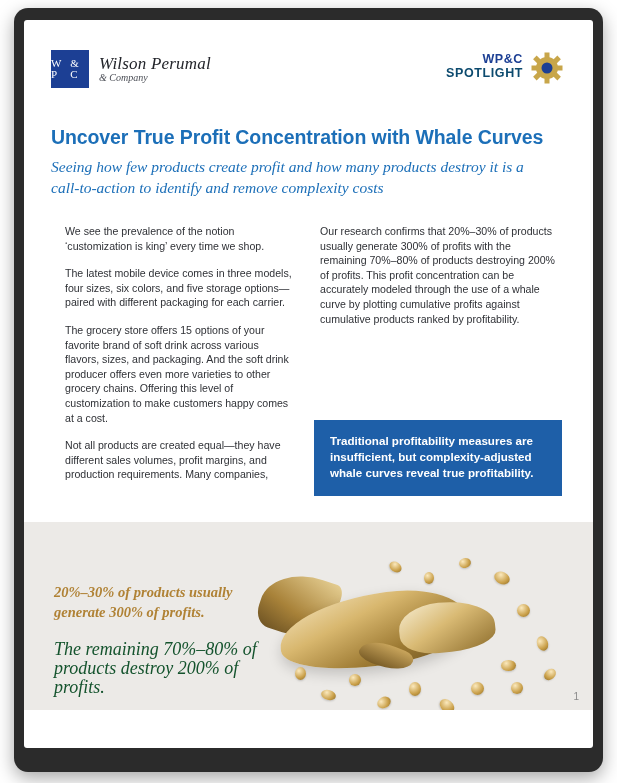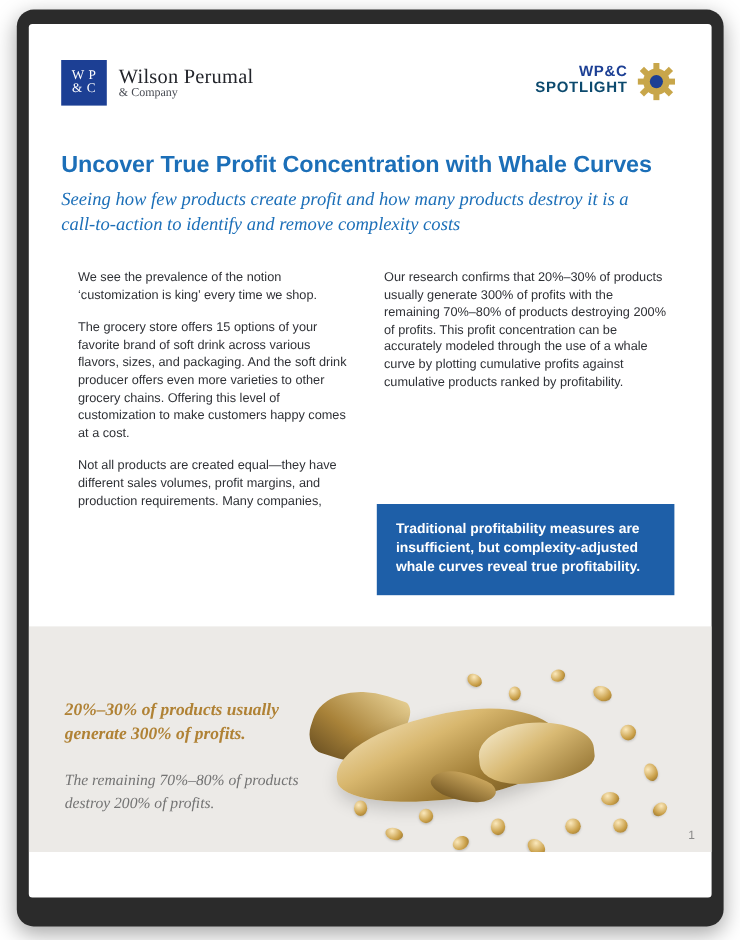--- a/index.html
+++ b/index.html
@@ -49,32 +49,33 @@
     top: 30px;
     display: flex;
     align-items: center;
   }
   .logo-mark {
     width: 38px;
     height: 38px;
     background: #1c3f94;
     color: #ffffff;
     display: flex;
-    flex-direction: column;
+    flex-direction: row;
     align-items: center;
     justify-content: center;
     font-family: "Liberation Serif", serif;
     font-size: 11px;
     line-height: 11px;
     letter-spacing: 0.5px;
   }
   .logo-mark span { display: block; }
   .logo-text {
     margin-left: 10px;
     line-height: 1.05;
+    font-style: italic;
   }
   .logo-name {
     font-family: "Liberation Serif", serif;
     font-size: 17px;
     color: #23252b;
     letter-spacing: 0.2px;
   }
   .logo-sub {
     font-family: "Liberation Serif", serif;
     font-size: 10px;
@@ -169,22 +170,22 @@
     font-family: "Liberation Serif", serif;
     font-style: italic;
     color: #b08235;
     font-size: 14.5px;
     line-height: 20px;
     font-weight: bold;
   }
   .band-quote .q2 {
     margin-top: 18px;
     font-weight: normal;
-    color: #737373;
-    font-size: 13px;
+    color: #14532d;
+    font-size: 18px;
     line-height: 19px;
   }
   .page-num {
     position: absolute;
     right: 14px;
     bottom: 8px;
     font-size: 10px;
     color: #8a8a8a;
   }
 
@@ -284,20 +285,21 @@
           </svg>
         </div>
       </div>
     </div>
 
     <div class="title">Uncover True Profit Concentration with Whale Curves</div>
     <div class="subtitle">Seeing how few products create profit and how many products destroy it is a call-to-action to identify and remove complexity costs</div>
 
     <div class="col col-left">
       <p>We see the prevalence of the notion ‘customization is king’ every time we shop.</p>
+      <p>The latest mobile device comes in three models, four sizes, six colors, and five storage options—paired with different packaging for each carrier.</p>
       <p>The grocery store offers 15 options of your favorite brand of soft drink across various flavors, sizes, and packaging. And the soft drink producer offers even more varieties to other grocery chains. Offering this level of customization to make customers happy comes at a cost.</p>
       <p>Not all products are created equal—they have different sales volumes, profit margins, and production requirements. Many companies,</p>
     </div>
 
     <div class="col col-right">
       <p>Our research confirms that 20%–30% of products usually generate 300% of profits with the remaining 70%–80% of products destroying 200% of profits. This profit concentration can be accurately modeled through the use of a whale curve by plotting cumulative profits against cumulative products ranked by profitability.</p>
     </div>
 
     <div class="callout">Traditional profitability measures are insufficient, but complexity-adjusted whale curves reveal true profitability.</div>
 

